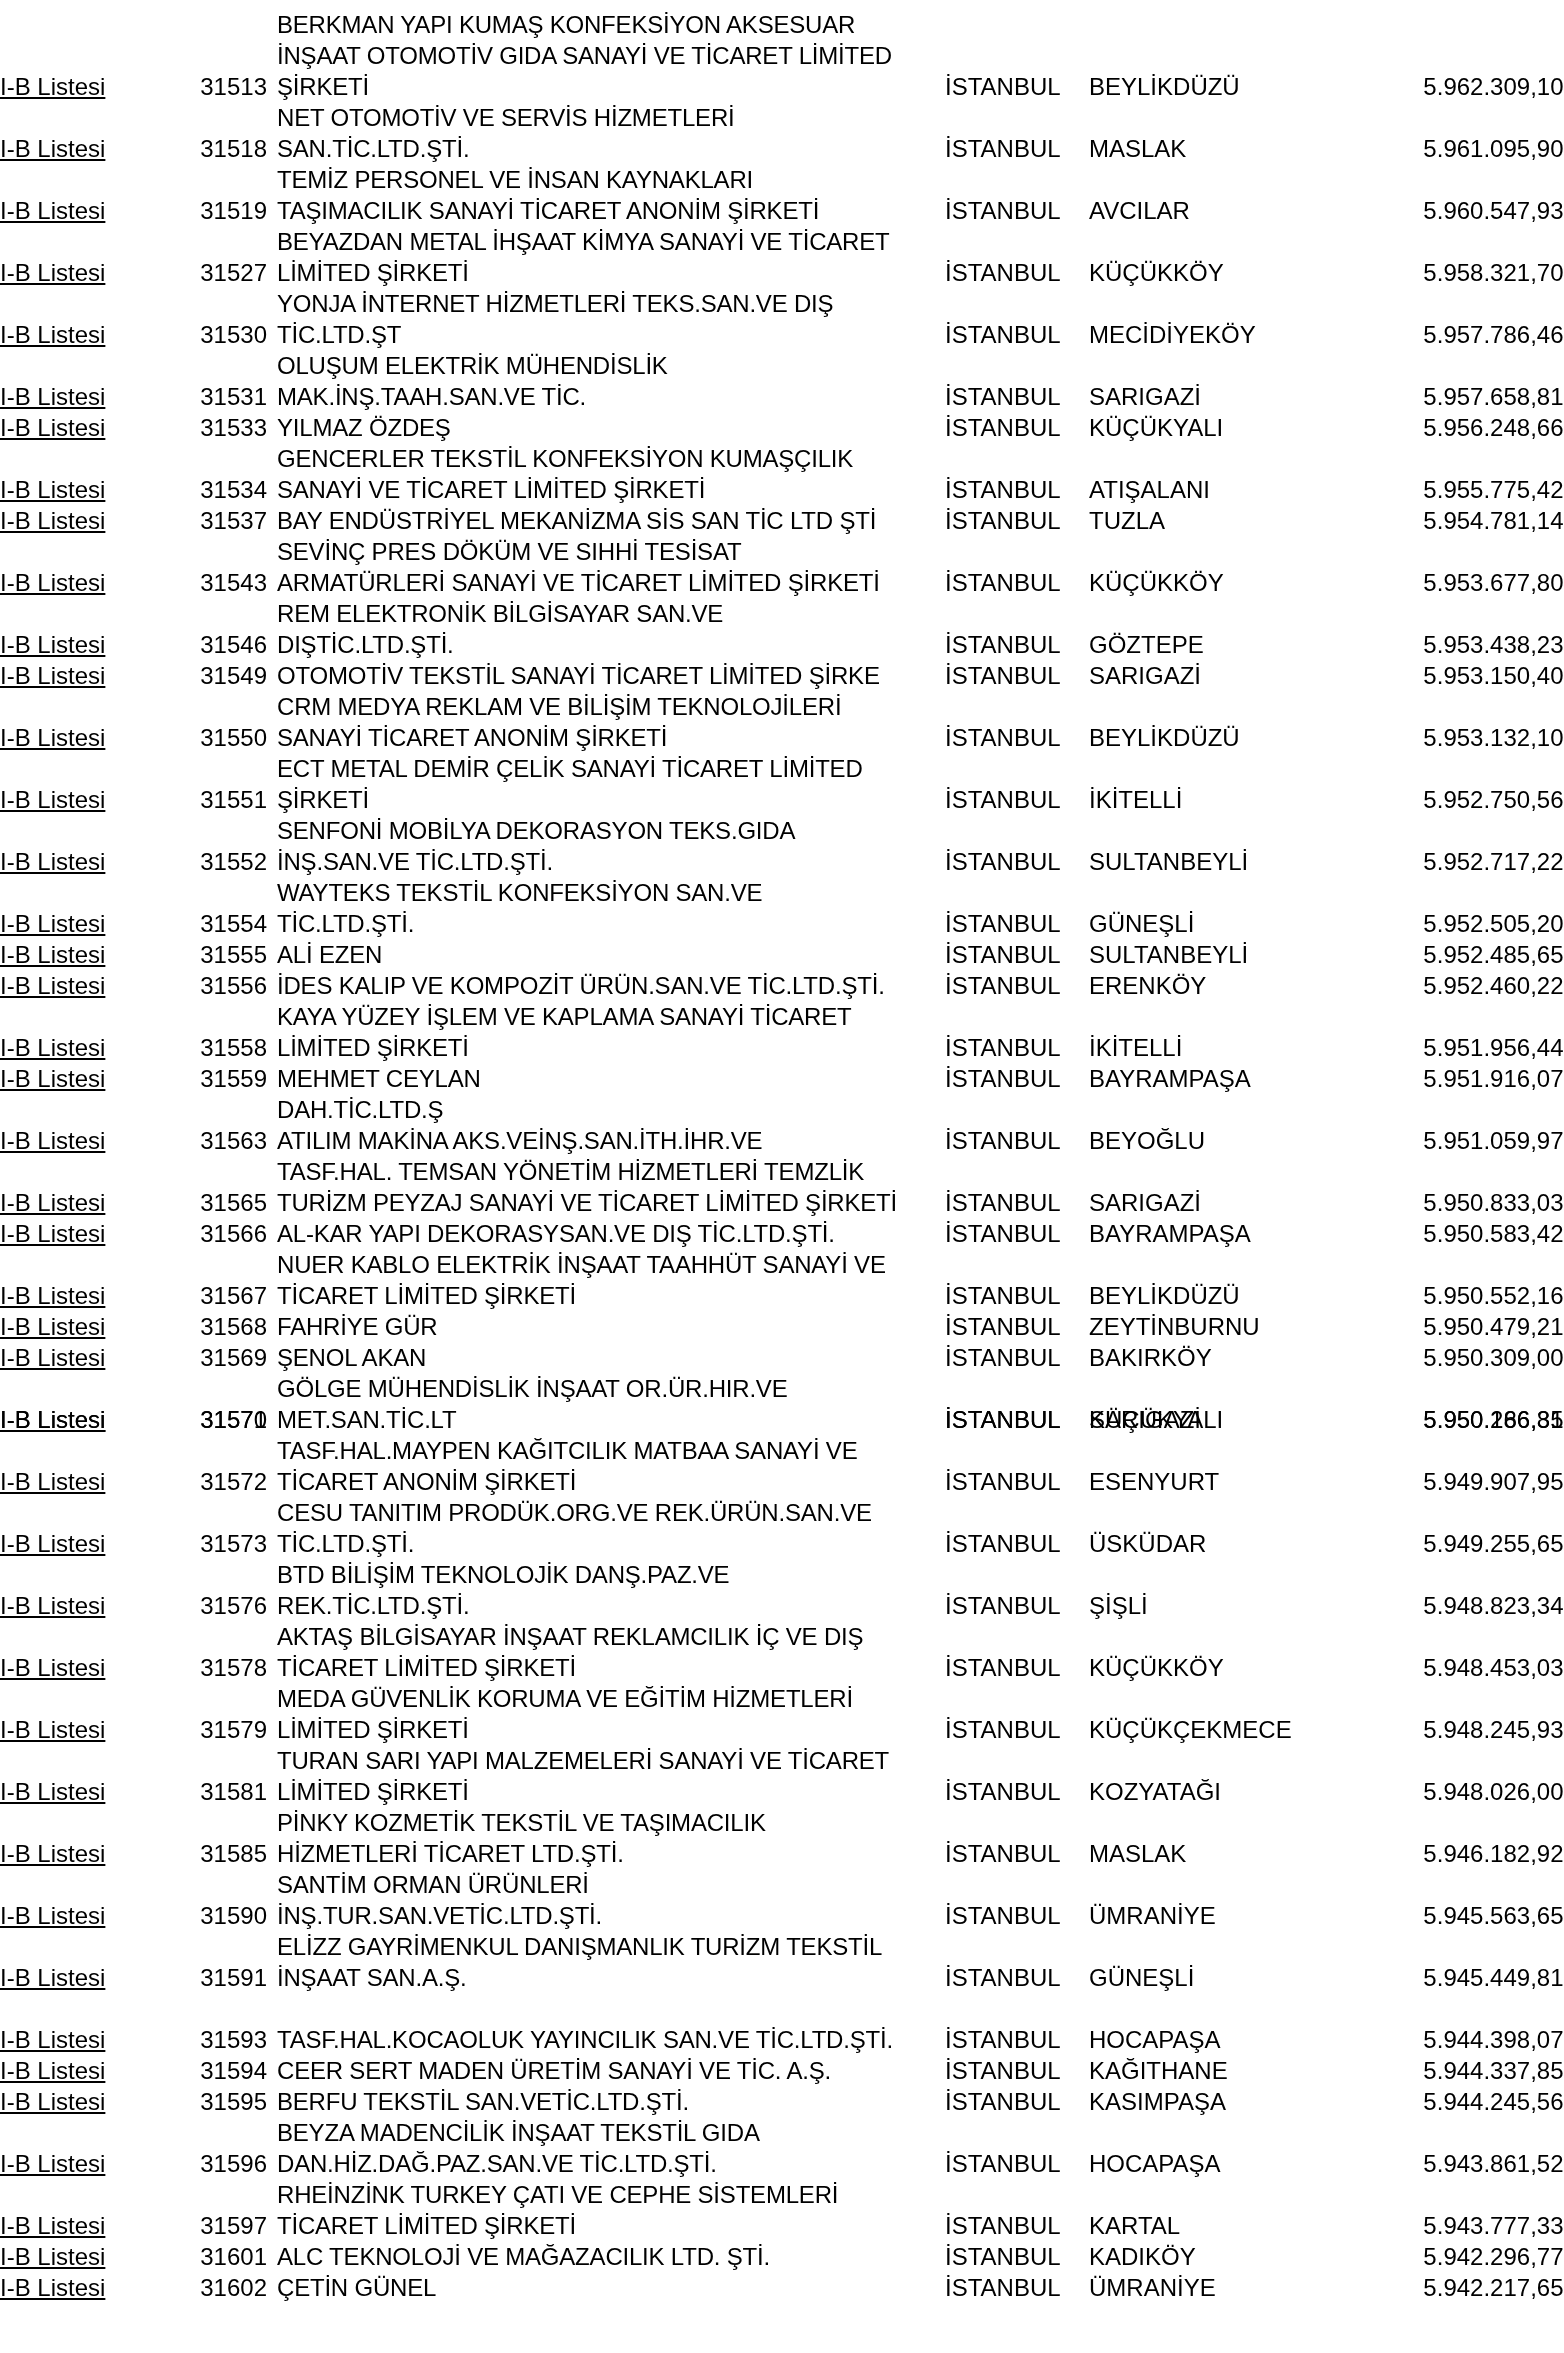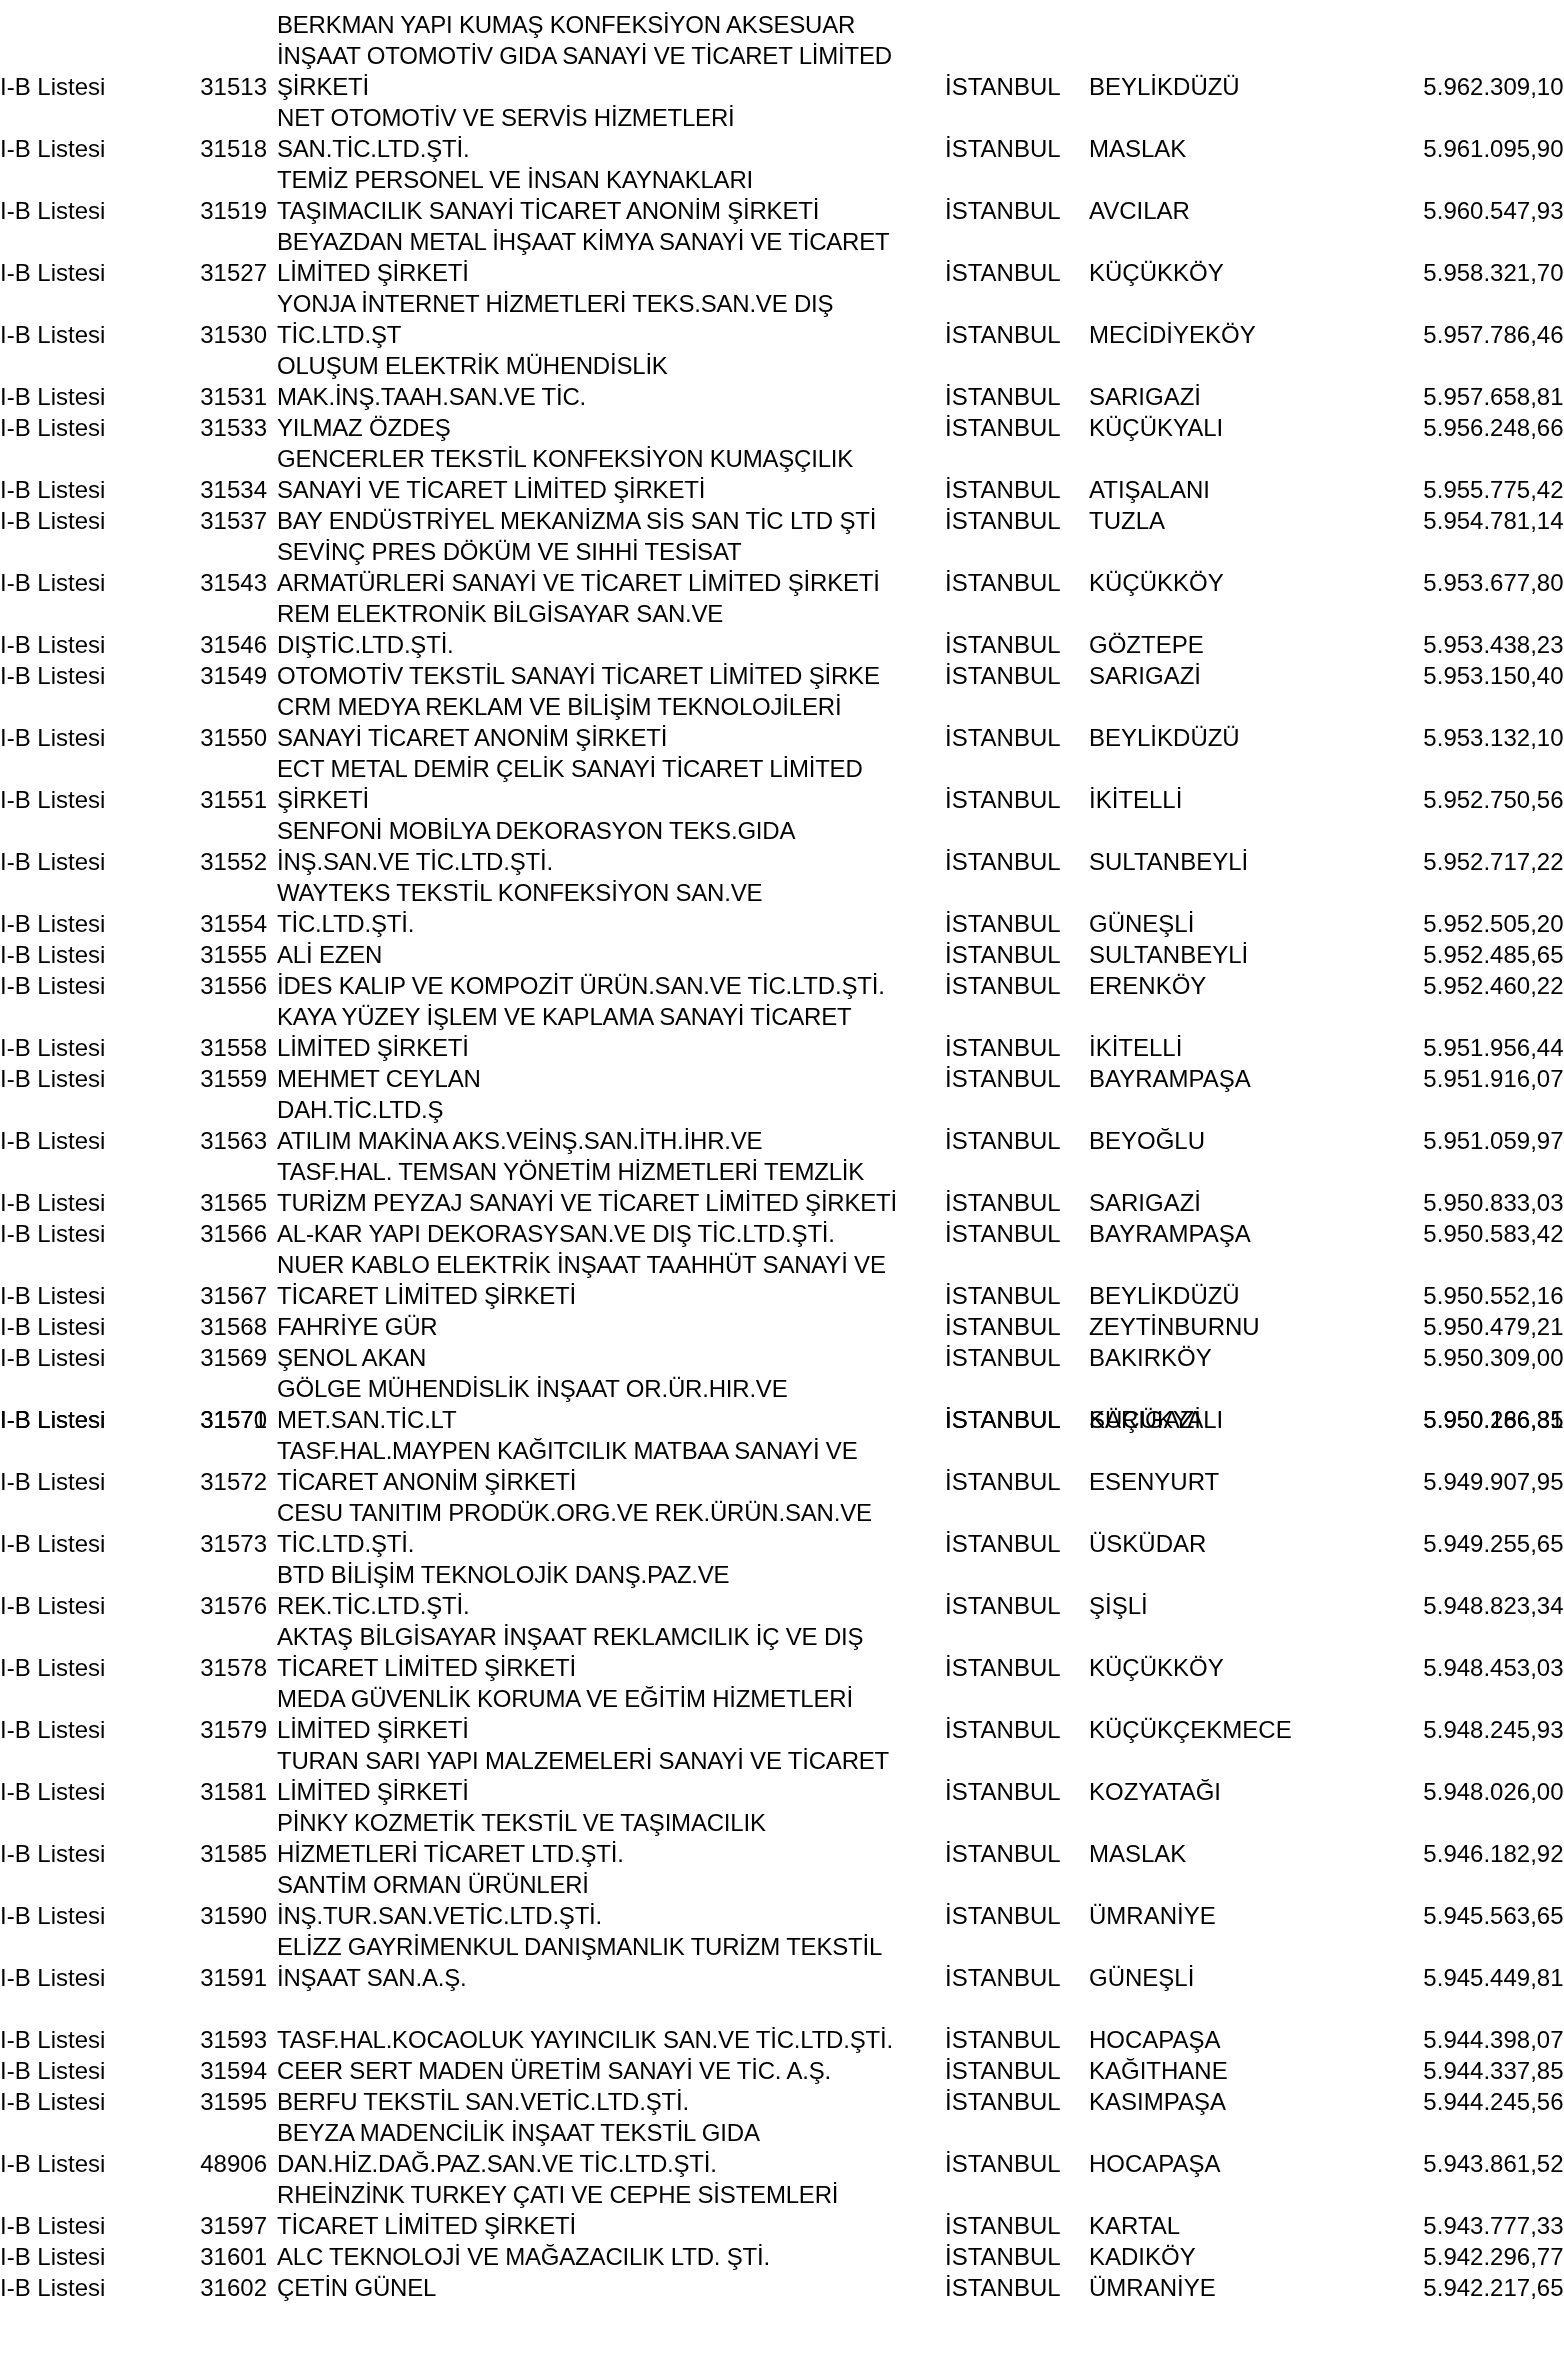--- a/index.html
+++ b/index.html
@@ -8,21 +8,21 @@
     font-family: "Liberation Sans", "DejaVu Sans", sans-serif;
     color: #000000;
   }
   .sheet { position: absolute; left: 0; top: 9.2px; width: 1565px; }
   .row { position: relative; width: 1565px; }
   .line { height: 31px; line-height: 31px; font-size: 24px; white-space: nowrap; }
   .name-lines { position: relative; margin-left: 277px; }
   .name-lines .line { letter-spacing: -0.2px; }
   .cells { position: absolute; left: 0; bottom: 0; width: 1565px; height: 31px; }
   .cell { position: absolute; top: 0; height: 31px; line-height: 31px; font-size: 24px; white-space: nowrap; }
-  .c-list { left: 0; }
+  .c-list { left: 0; text-decoration: underline; }
   .c-id { right: calc(1565px - 267px); text-align: left; }
   .c-city { left: 945px; }
   .c-district { left: 1089px; }
   .c-amount { right: 1.5px; text-align: right; }
 </style>
 </head>
 <body>
 
 <div class="sheet" id="sheet">
   <div class="row">
@@ -571,21 +571,21 @@
     </div>
   </div>
 
   <div class="row">
     <div class="name-lines">
         <div class="line">BEYZA MADENCİLİK İNŞAAT TEKSTİL GIDA</div>
         <div class="line">DAN.HİZ.DAĞ.PAZ.SAN.VE TİC.LTD.ŞTİ.</div>
       </div>
     <div class="cells">
       <span class="cell c-list">I-B Listesi</span>
-      <span class="cell c-id">48906</span>
+      <span class="cell c-id">31596</span>
       <span class="cell c-city">İSTANBUL</span>
       <span class="cell c-district">HOCAPAŞA</span>
       <span class="cell c-amount">5.943.861,52</span>
     </div>
   </div>
 
   <div class="row">
     <div class="name-lines">
         <div class="line">RHEİNZİNK TURKEY ÇATI VE CEPHE SİSTEMLERİ</div>
         <div class="line">TİCARET LİMİTED ŞİRKETİ</div>

